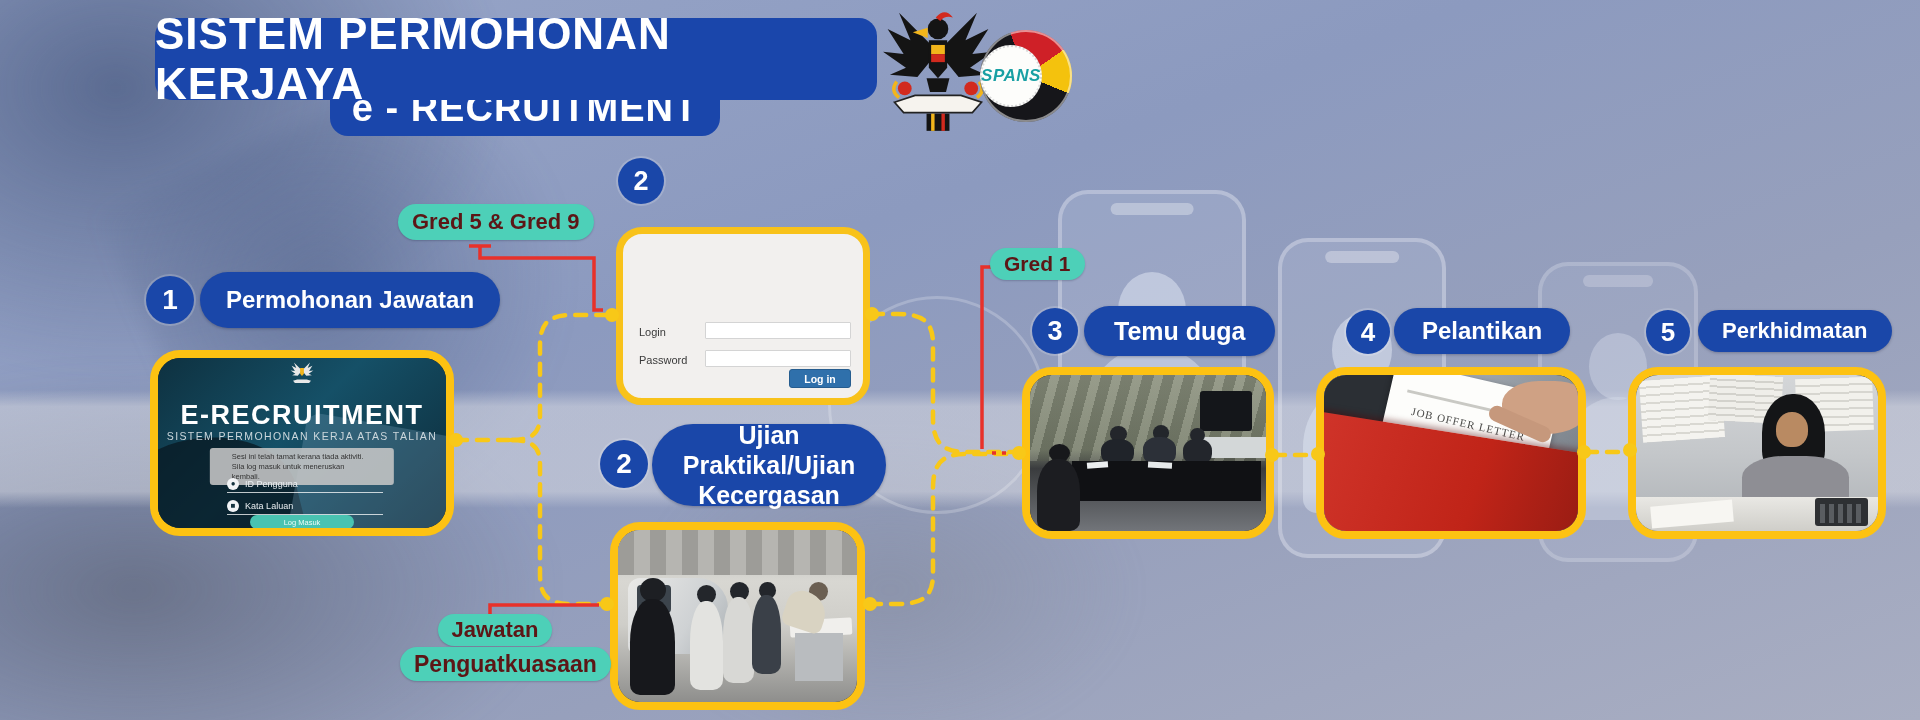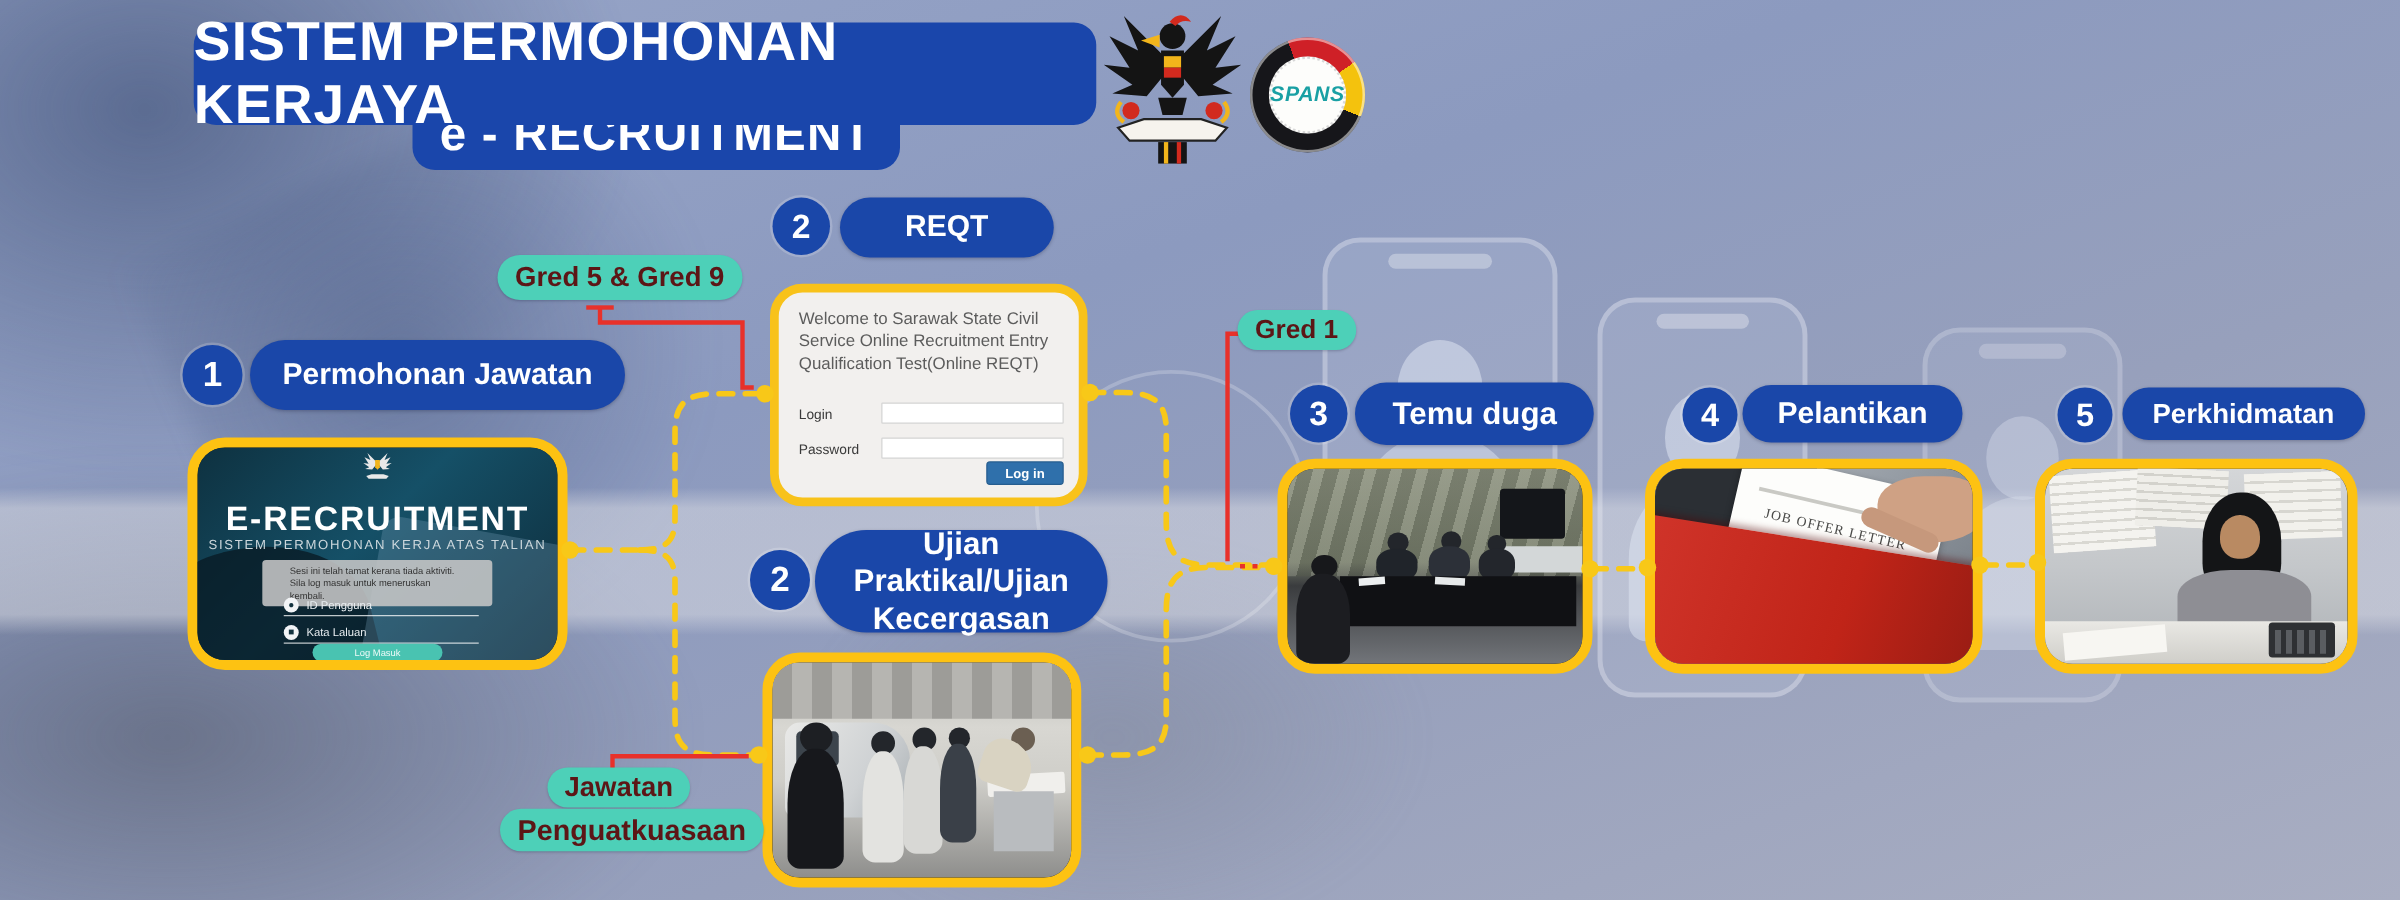--- a/index.html
+++ b/index.html
@@ -19,23 +19,23 @@
   .bg-ring{left:828px;top:296px;width:218px;height:218px;border:3px solid rgba(255,255,255,.22);border-radius:50%;}
   .phone{position:absolute;border:4px solid rgba(255,255,255,.28);border-radius:30px;background:rgba(190,200,224,.22);}
   .notch{position:absolute;top:9px;left:50%;transform:translateX(-50%);width:46%;height:12px;border-radius:8px;background:rgba(255,255,255,.32);}
   .ph-head{position:absolute;top:23%;left:31%;width:38%;height:23%;border-radius:50%;background:rgba(228,234,246,.5);}
   .ph-body{position:absolute;top:45%;left:13%;width:74%;height:42%;border-radius:50% 50% 14px 14px;background:rgba(228,234,246,.45);}
 
   
   .banner{background:#1a46ab;border-radius:18px;color:#fff;display:flex;align-items:center;justify-content:center;font-weight:bold;}
   .banner.l1{left:155px;top:18px;width:722px;height:82px;font-size:44px;letter-spacing:1px;z-index:6;justify-content:flex-end;}
   .banner.l2{left:330px;top:82px;width:390px;height:54px;font-size:38px;letter-spacing:1px;z-index:5;align-items:flex-end;padding-bottom:6px;}
-  .spans-ring{left:1000px;top:30px;width:92px;height:92px;border-radius:50%;z-index:6;
+  .spans-ring{left:980px;top:30px;width:92px;height:92px;border-radius:50%;z-index:6;
     background:conic-gradient(from 210deg,#16161a 0 130deg,#cf2027 130deg 205deg,#f4c20d 205deg 262deg,#16161a 262deg 360deg);
-    display:flex;align-items:center;justify-content:center;box-shadow:0 0 0 2px rgba(255,255,255,.5) inset;}
+    display:flex;align-items:center;justify-content:flex-start;box-shadow:0 0 0 2px rgba(255,255,255,.5) inset;}
   .spans-inner{width:62px;height:62px;border-radius:50%;background:#fdfdfb;display:flex;align-items:center;justify-content:center;
     font-weight:bold;font-style:italic;font-size:17px;color:#19a0a4;letter-spacing:.5px;border:2px dotted #d8d8d8;}
 
   
   .numc{background:#1a47a9;border-radius:50%;color:#fff;display:flex;align-items:center;justify-content:center;font-weight:bold;z-index:7;box-shadow:0 0 0 2px rgba(255,255,255,.18);}
   .pill{background:#1a47a9;border-radius:40px;color:#fff;display:flex;align-items:center;justify-content:center;font-weight:bold;z-index:6;text-align:center;box-shadow:0 1px 3px rgba(0,0,30,.25);}
   .tealbadge{background:#4dd0b8;border-radius:18px;color:#5c1616;font-weight:bold;display:flex;align-items:center;justify-content:center;z-index:7;padding:2px 14px;box-shadow:0 1px 2px rgba(0,0,30,.2);}
 
   
   .goldcard{border:8px solid #fdc212;border-radius:30px;overflow:hidden;z-index:4;background:#222;}
@@ -174,24 +174,22 @@
   </div>
 
   <div class="abs tealbadge" style="left:398px;top:204px;height:36px;font-size:22px">Gred 5 &amp; Gred 9</div>
   <div class="abs tealbadge" style="left:990px;top:248px;height:32px;font-size:21px">Gred 1</div>
   <div class="abs" style="left:400px;top:614px;width:190px;text-align:center;z-index:7">
     <span class="tealbadge" style="position:relative;display:inline-flex;height:32px;font-size:22px">Jawatan</span><br>
     <span class="tealbadge" style="position:relative;display:inline-flex;height:34px;font-size:23px;margin-top:1px">Penguatkuasaan</span>
   </div>
 
   <div class="abs numc" style="left:618px;top:158px;width:46px;height:46px;font-size:27px">2</div>
-  <div class="abs pill" style="left:672px;top:158px;height:48px;padding:0 52px;font-size:24px">REQT</div>
 
   <div class="abs formcard" style="left:616px;top:227px;width:254px;height:178px">
-    <div class="reqt-welcome">Welcome to Sarawak State Civil Service Online Recruitment Entry Qualification Test(Online REQT)</div>
     <div class="reqt-row" style="top:88px">
       <span class="reqt-label">Login</span>
       <input class="reqt-input" type="text" style="">
     </div>
     <div class="reqt-row" style="top:116px">
       <span class="reqt-label">Password</span>
       <input class="reqt-input" type="password" style="">
     </div>
     <div class="reqt-btn">Log in</div>
   </div>

